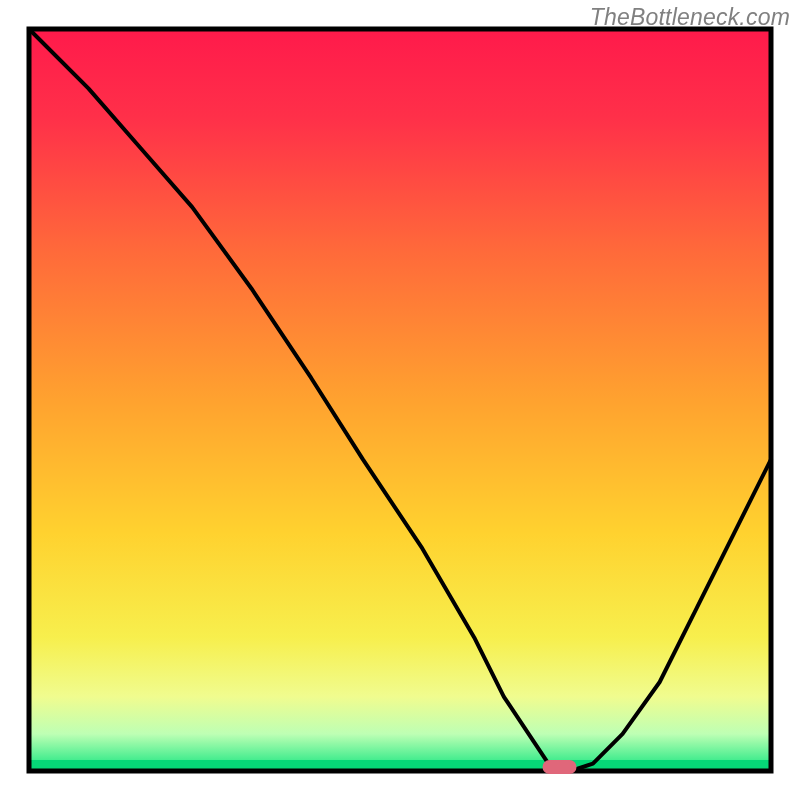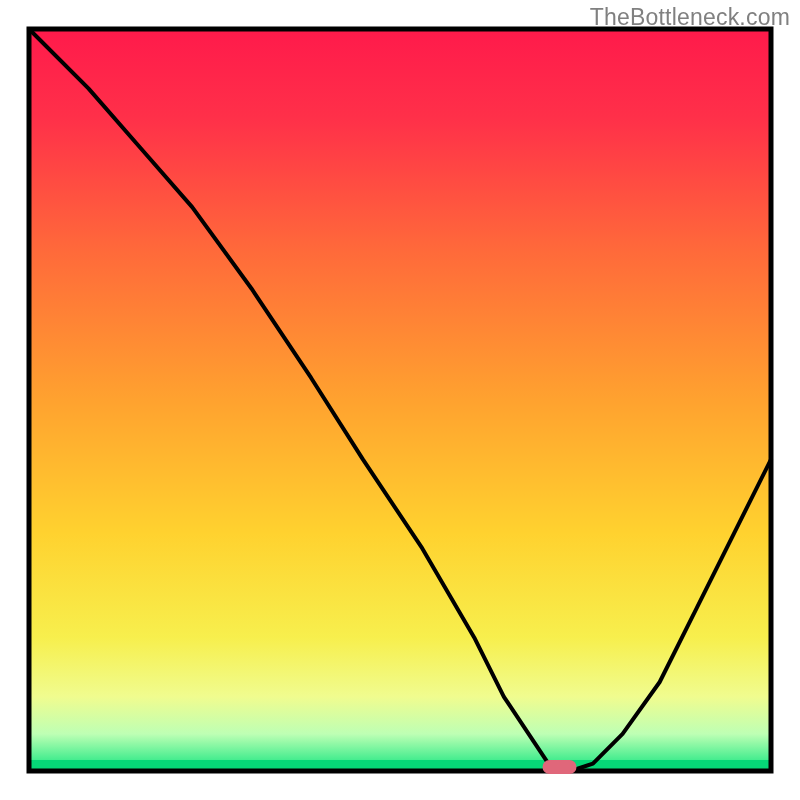--- a/index.html
+++ b/index.html
@@ -8,20 +8,21 @@
     width: 800px;
     height: 800px;
     overflow: hidden;
     font-family: Arial, Helvetica, sans-serif;
   }
   .canvas {
     position: relative;
     width: 800px;
     height: 800px;
     background: #ffffff;
+    font-style: italic;
   }
   .watermark {
     position: absolute;
     top: 4px;
     right: 10px;
     color: #808080;
     font-size: 23px;
     font-weight: 500;
     letter-spacing: 0.2px;
     z-index: 10;

